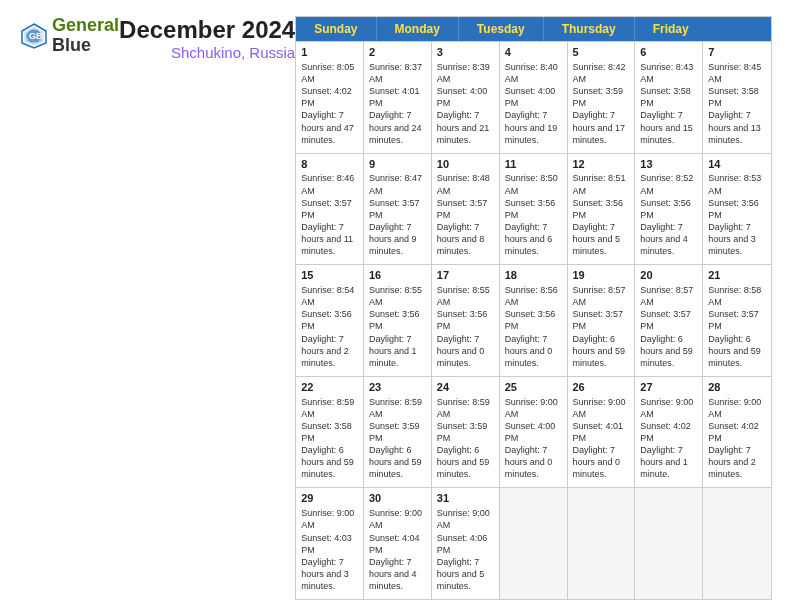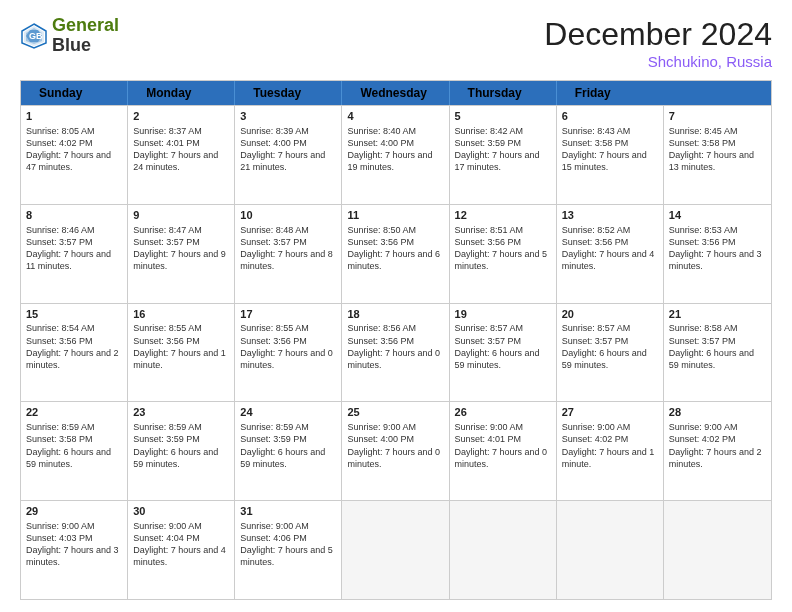--- a/index.html
+++ b/index.html
@@ -8,21 +8,21 @@
       background: #fff;
       width: 792px;
       height: 612px;
       overflow: hidden;
     }
     .page {
       width: 792px;
       height: 612px;
       padding: 16px 20px 12px 20px;
       display: flex;
-      flex-direction: column;
+      flex-direction: row;
     }
     .header {
       display: flex;
       justify-content: space-between;
       align-items: flex-start;
       margin-bottom: 10px;
     }
     .logo {
       display: flex;
       align-items: center;
@@ -38,41 +38,41 @@
       color: #4d7c0f;
     }
     .logo-icon {
       width: 28px;
       height: 28px;
     }
     .title-block {
       text-align: right;
     }
     .main-title {
-      font-size: 32px;
-      font-weight: normal;
+      font-size: 24px;
+      font-weight: bold;
       color: #222;
     }
     .subtitle {
       font-size: 15px;
       color: #8b5cf6;
     }
     .calendar {
       flex: 1;
       display: flex;
       flex-direction: column;
       border: 1px solid #ccc;
     }
     .cal-header-row {
       display: grid;
       grid-template-columns: repeat(7, 1fr);
       background: #2c6fbb;
     }
     .cal-header-cell {
-      color: #000000;
+      color: #fde047;
       font-size: 12px;
       font-weight: bold;
       padding: 5px 18px;
       text-align: left;
       border-right: 1px solid #4a8fd4;
     }
     .cal-header-cell:last-child {
       border-right: none;
     }
     .cal-body {
@@ -134,21 +134,20 @@
       <div class="main-title">December 2024</div>
       <div class="subtitle">Shchukino, Russia</div>
     </div>
   </div>
 
   <div class="calendar">
     <div class="cal-header-row">
     <div class="cal-header-cell">Sunday</div>
         <div class="cal-header-cell">Monday</div>
         <div class="cal-header-cell">Tuesday</div>
-        <div class="cal-header-cell">Wednesday</div>
         <div class="cal-header-cell">Thursday</div>
         <div class="cal-header-cell">Friday</div>
       </div>
     <div class="cal-body">
     <div class="cal-row">
           <div class="cal-cell"><span class="day-num">1</span><span class="sun-info">Sunrise: 8:05 AM</span><br><span class="sun-info">Sunset: 4:02 PM</span><br><span class="sun-info">Daylight: 7 hours and 47 minutes.</span></div>
           <div class="cal-cell"><span class="day-num">2</span><span class="sun-info">Sunrise: 8:37 AM</span><br><span class="sun-info">Sunset: 4:01 PM</span><br><span class="sun-info">Daylight: 7 hours and 24 minutes.</span></div>
           <div class="cal-cell"><span class="day-num">3</span><span class="sun-info">Sunrise: 8:39 AM</span><br><span class="sun-info">Sunset: 4:00 PM</span><br><span class="sun-info">Daylight: 7 hours and 21 minutes.</span></div>
           <div class="cal-cell"><span class="day-num">4</span><span class="sun-info">Sunrise: 8:40 AM</span><br><span class="sun-info">Sunset: 4:00 PM</span><br><span class="sun-info">Daylight: 7 hours and 19 minutes.</span></div>
           <div class="cal-cell"><span class="day-num">5</span><span class="sun-info">Sunrise: 8:42 AM</span><br><span class="sun-info">Sunset: 3:59 PM</span><br><span class="sun-info">Daylight: 7 hours and 17 minutes.</span></div>

